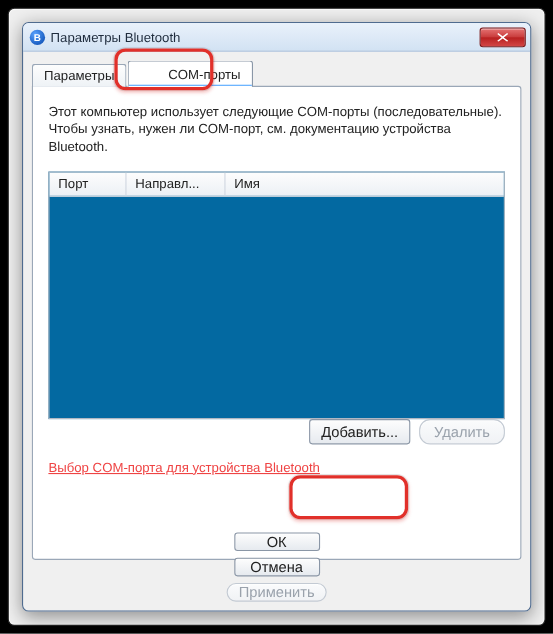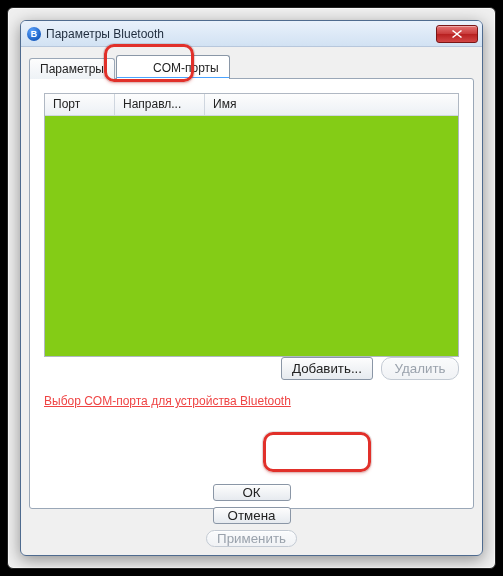--- a/index.html
+++ b/index.html
@@ -105,22 +105,22 @@
     border: 1px solid #9aa7b7;
     background: #fff;
     position: absolute;
     left: 0; right: 0; top: 23px; bottom: 0;
     border-radius: 0 3px 3px 3px;
     padding: 14px;
   }
   .desc { color: #222; line-height: 1.35; margin-bottom: 14px; }
   .listview {
     border: 1px solid #b0b8c3;
-    height: 264px;
-    background: #84cc16;
+    height: 225px;
+    background: #0369a1;
   }
   .lv-header {
     display: flex;
     height: 22px;
     background: linear-gradient(#fdfdfd, #ecf0f5);
     border-bottom: 1px solid #cfd6df;
   }
   .lv-col {
     border-right: 1px solid #cfd6df;
     padding: 3px 8px;
@@ -209,20 +209,21 @@
       <div class="tab">
         <span>Параметры</span>
       </div>
       <div class="tab active">
         <span>COM-порты</span>
       </div>
     </div>
 
     <div class="tabpanel">
 
+      <div class="desc">Этот компьютер использует следующие COM-порты (последовательные). Чтобы узнать, нужен ли COM-порт, см. документацию устройства Bluetooth.</div>
 
       <div class="listview">
         <div class="lv-header">
           <div class="lv-col c1">Порт</div>
           <div class="lv-col c2">Направл...</div>
           <div class="lv-col c3">Имя</div>
         </div>
         <div class="lv-body"></div>
       </div>
 

